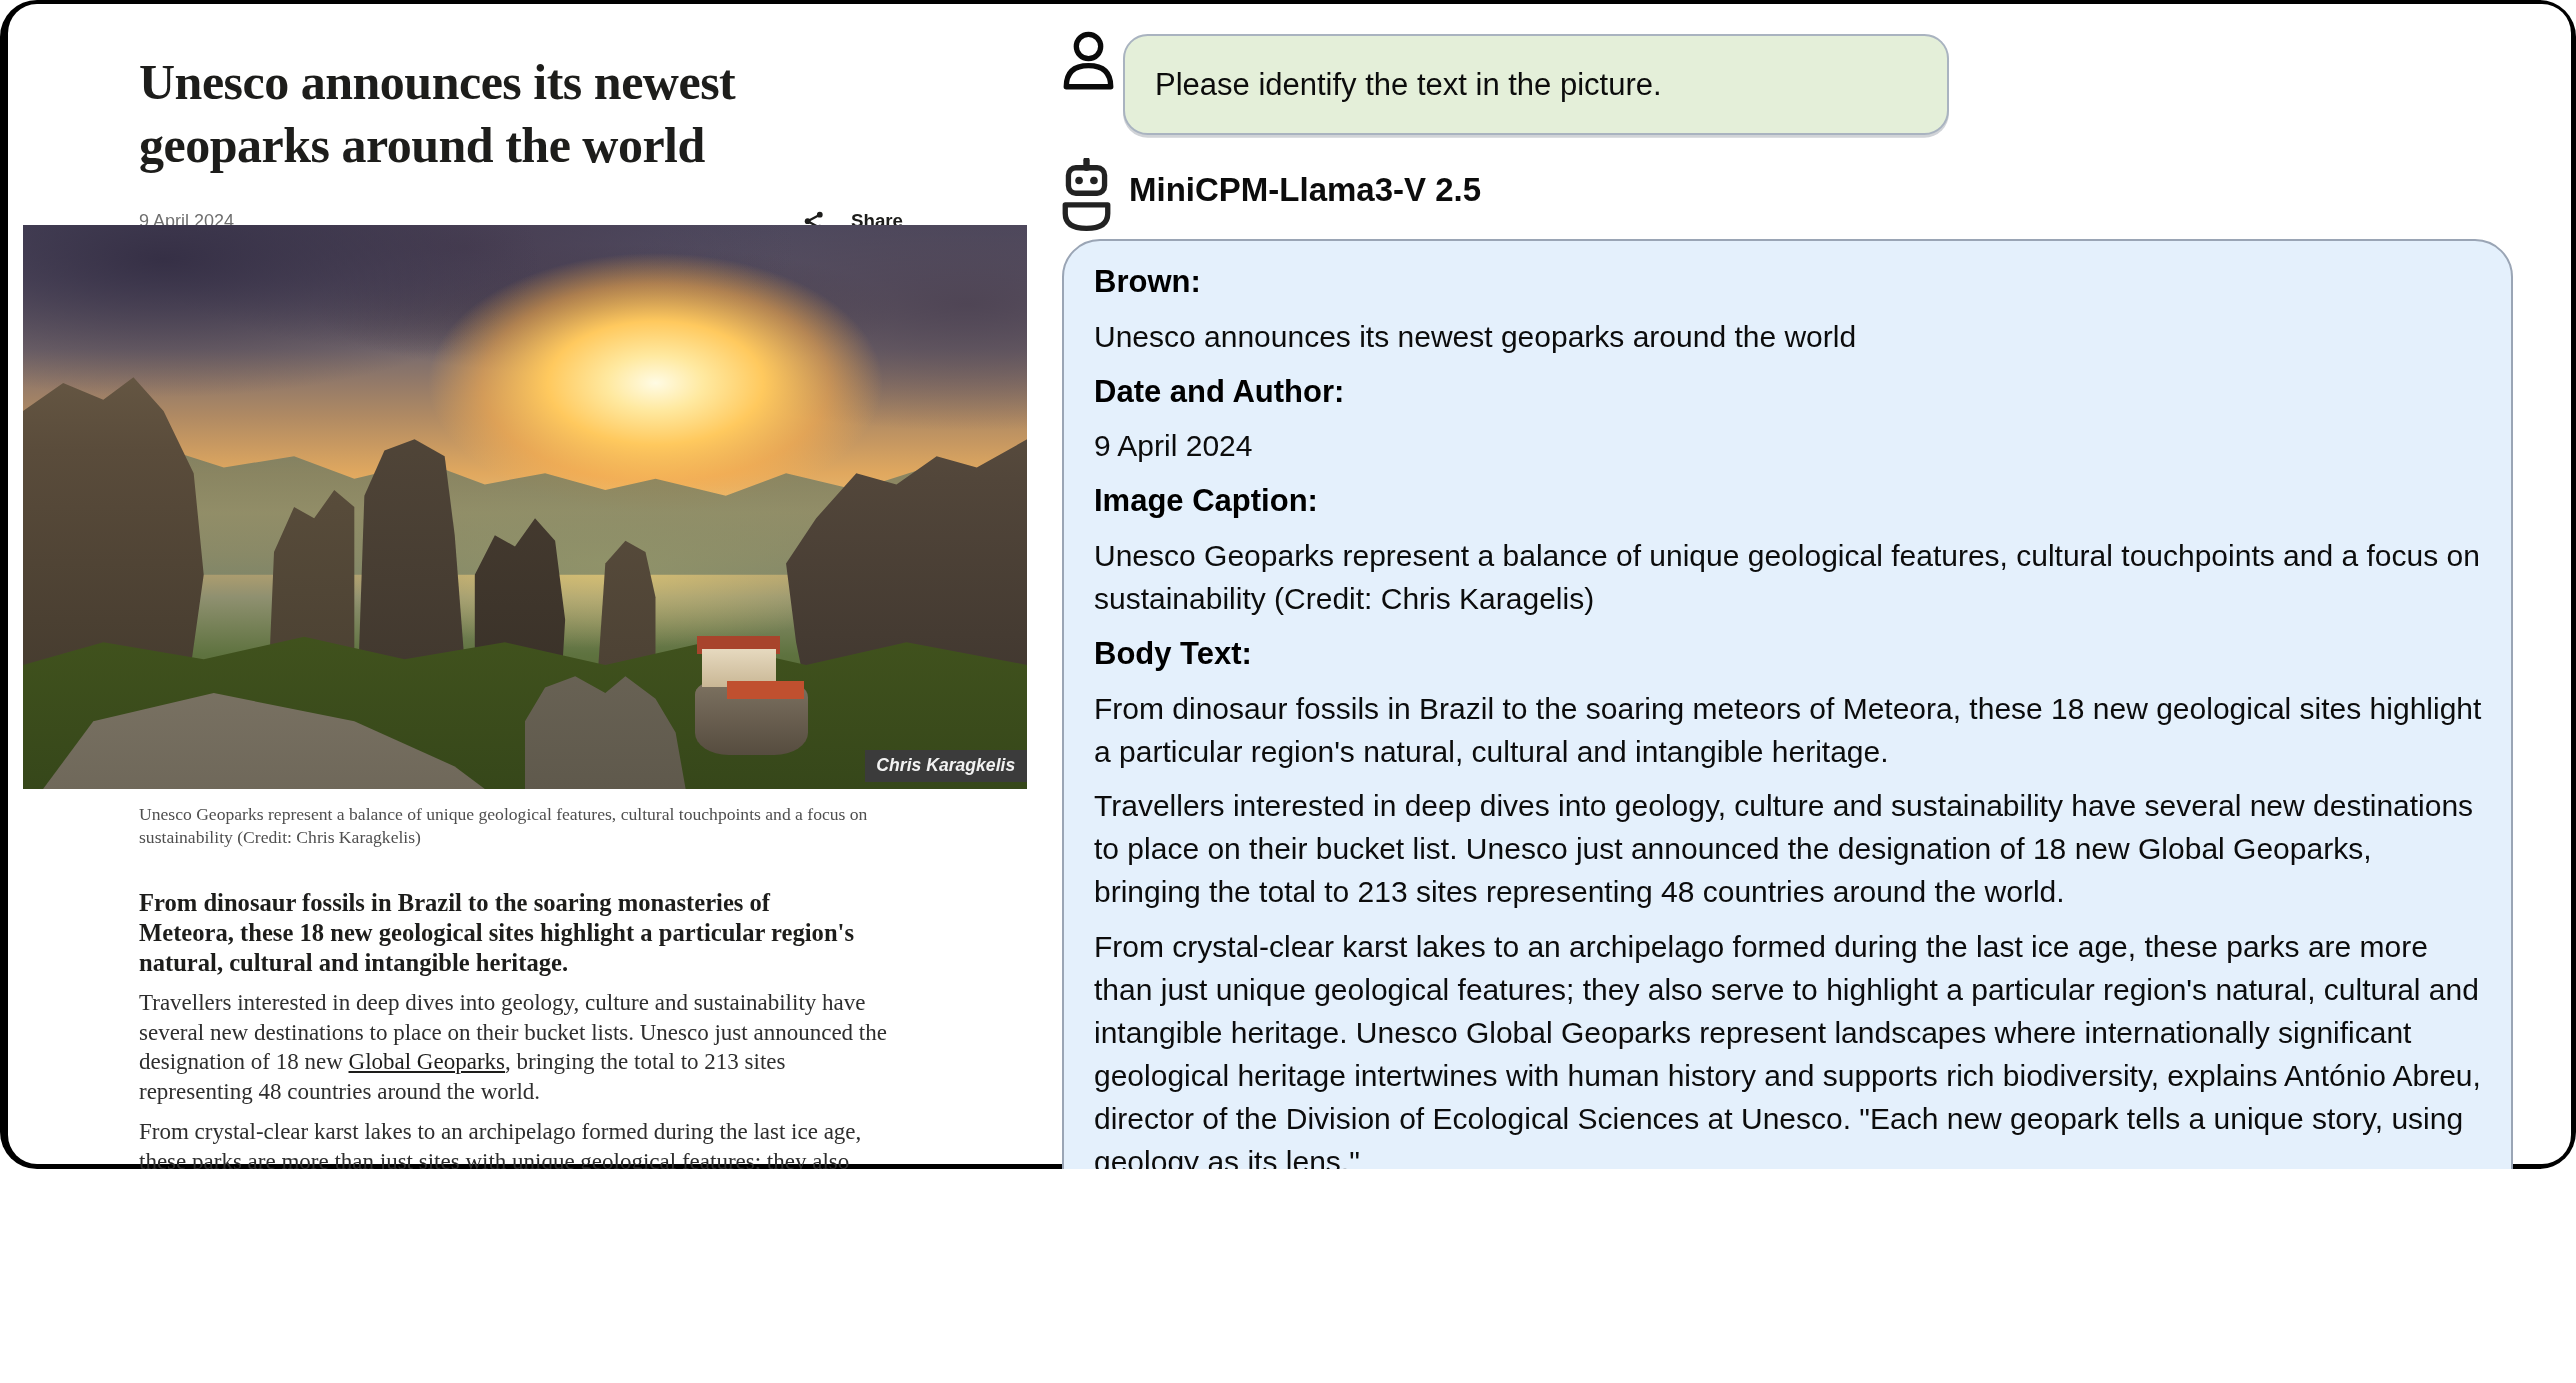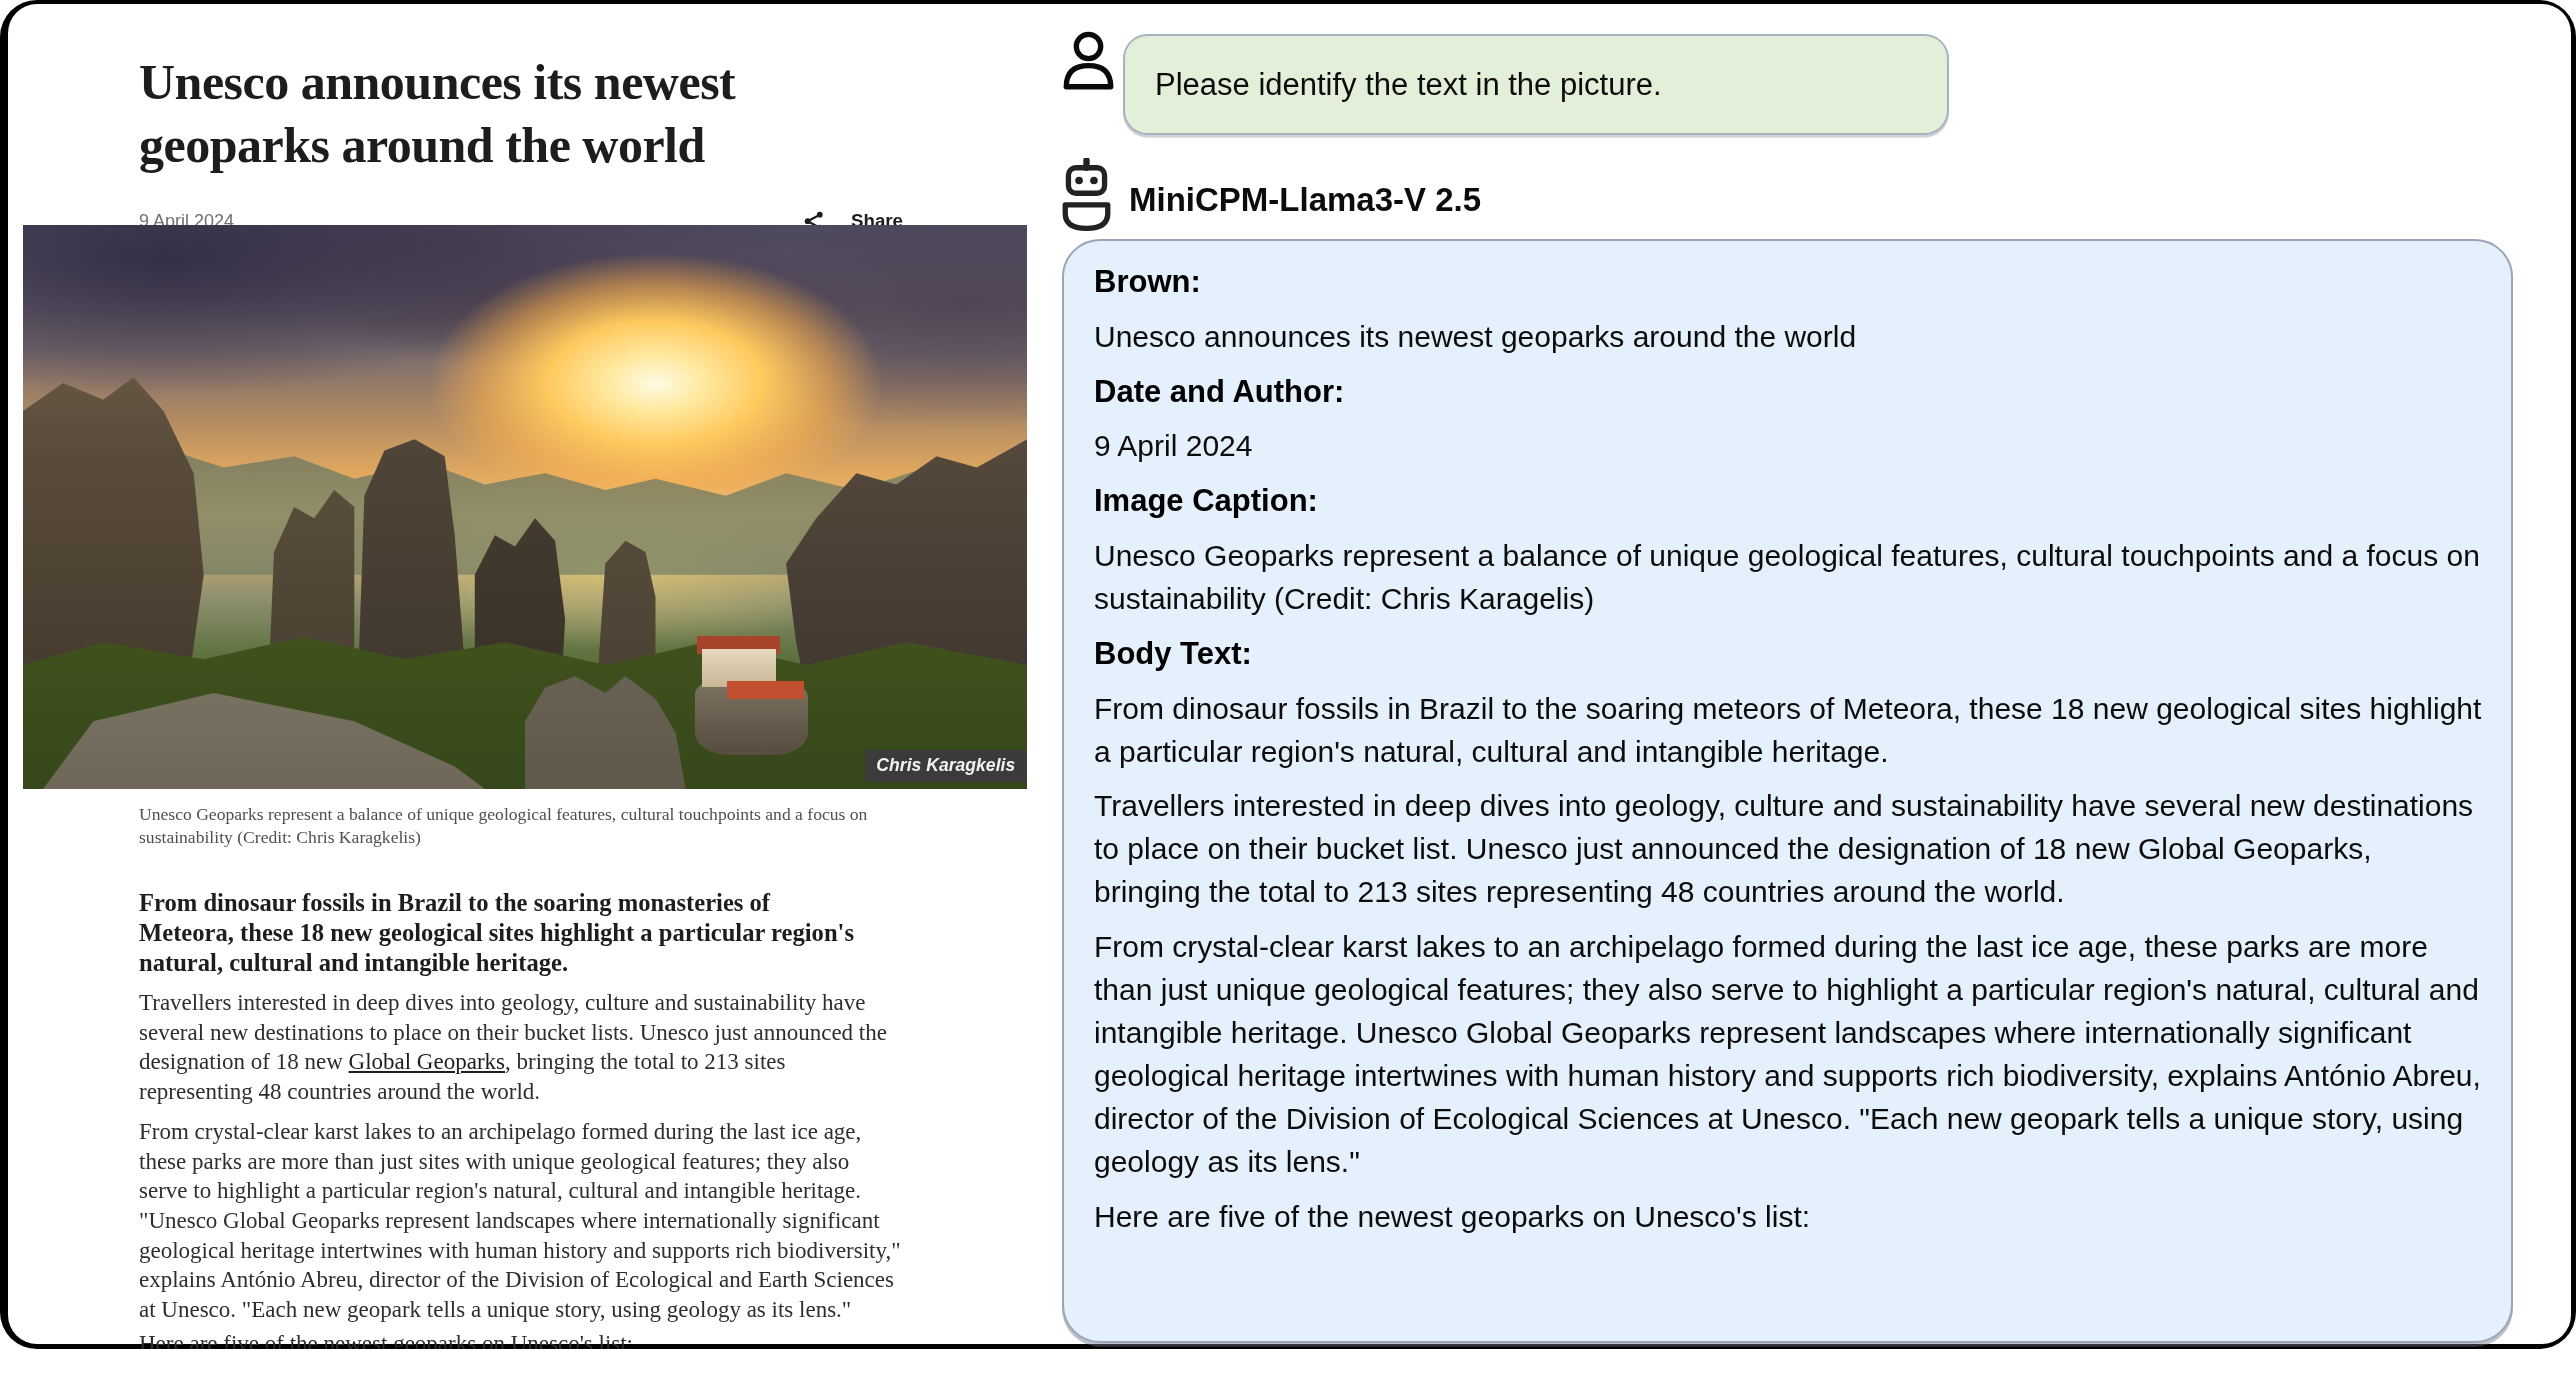--- a/index.html
+++ b/index.html
@@ -1,16 +1,16 @@
 <!DOCTYPE html>
 <html style="font-size:8.5px"><head>
 <meta charset="utf-8">
 <style>
   html,body{margin:0;padding:0;background:#ffffff;}
-  .frame{position:relative;width:2576px;height:1349px;background:#000;border-radius:37px;overflow:hidden;
+  .frame{position:relative;width:2576px;height:1169px;background:#000;border-radius:37px;overflow:hidden;
          font-family:"Liberation Sans",sans-serif;}
   .canvas{position:absolute;left:7.5px;top:4.3px;right:5.3px;bottom:5.3px;background:#fff;border-radius:29px;}
 
   
   .article{position:absolute;left:139px;top:51px;width:764px;color:#1d1d1b;}
   .headline{font-family:"Liberation Serif",serif;font-weight:700;font-size:50px;line-height:1.26;
             letter-spacing:-0.5px;color:#1d1d1b;margin:0;}
   .meta-row{display:flex;justify-content:space-between;align-items:center;margin-top:33px;}
   .date{font-size:18px;color:#6f6f6f;}
   .share{display:flex;align-items:center;gap:26px;font-size:18.7px;font-weight:700;color:#1d1d1b;cursor:pointer;}
@@ -68,21 +68,21 @@
   .p3{position:absolute;left:139px;top:1306px;width:764px;}
   .article-link{font-weight:400;color:#1d1d1b;text-decoration:underline;cursor:pointer;}
 
   
   .user-icon{position:absolute;left:1062px;top:27px;}
   .user-bubble{position:absolute;left:1123px;top:34px;width:822px;height:97px;background:#e4efd9;
     border:2.1px solid #a9b3c0;border-radius:24.6px;display:flex;align-items:center;
     box-shadow:0 2.7px 0 rgba(120,128,140,.35);}
   .user-bubble .txt{font-size:31px;color:#0c0c0c;padding-left:30px;}
   .bot-icon{position:absolute;left:1061px;top:158px;}
-  .model-name{position:absolute;left:1129px;top:171px;font-size:33px;font-weight:700;color:#0c0c0c;margin-top:10px;}
+  .model-name{position:absolute;left:1129px;top:171px;font-size:33px;font-weight:700;color:#0c0c0c;}
   .bot-bubble{position:absolute;left:1062px;top:239px;width:1451px;height:1104px;background:#e4f0fc;
     border:2.7px solid #9aa5b5;border-radius:38px;box-shadow:0 3.7px 0 rgba(110,118,130,.45);
     box-sizing:border-box;padding:19px 30px;overflow:hidden;}
   .r-h{margin:0 0 11.8px 0;font-size:31px;line-height:43px;font-weight:700;color:#000;}
   .r-p{margin:0 0 11.8px 0;font-size:30px;line-height:43px;color:#0c0c0c;width:1389px;}
 </style>
 </head>
 <body>
 
 <div class="frame">

